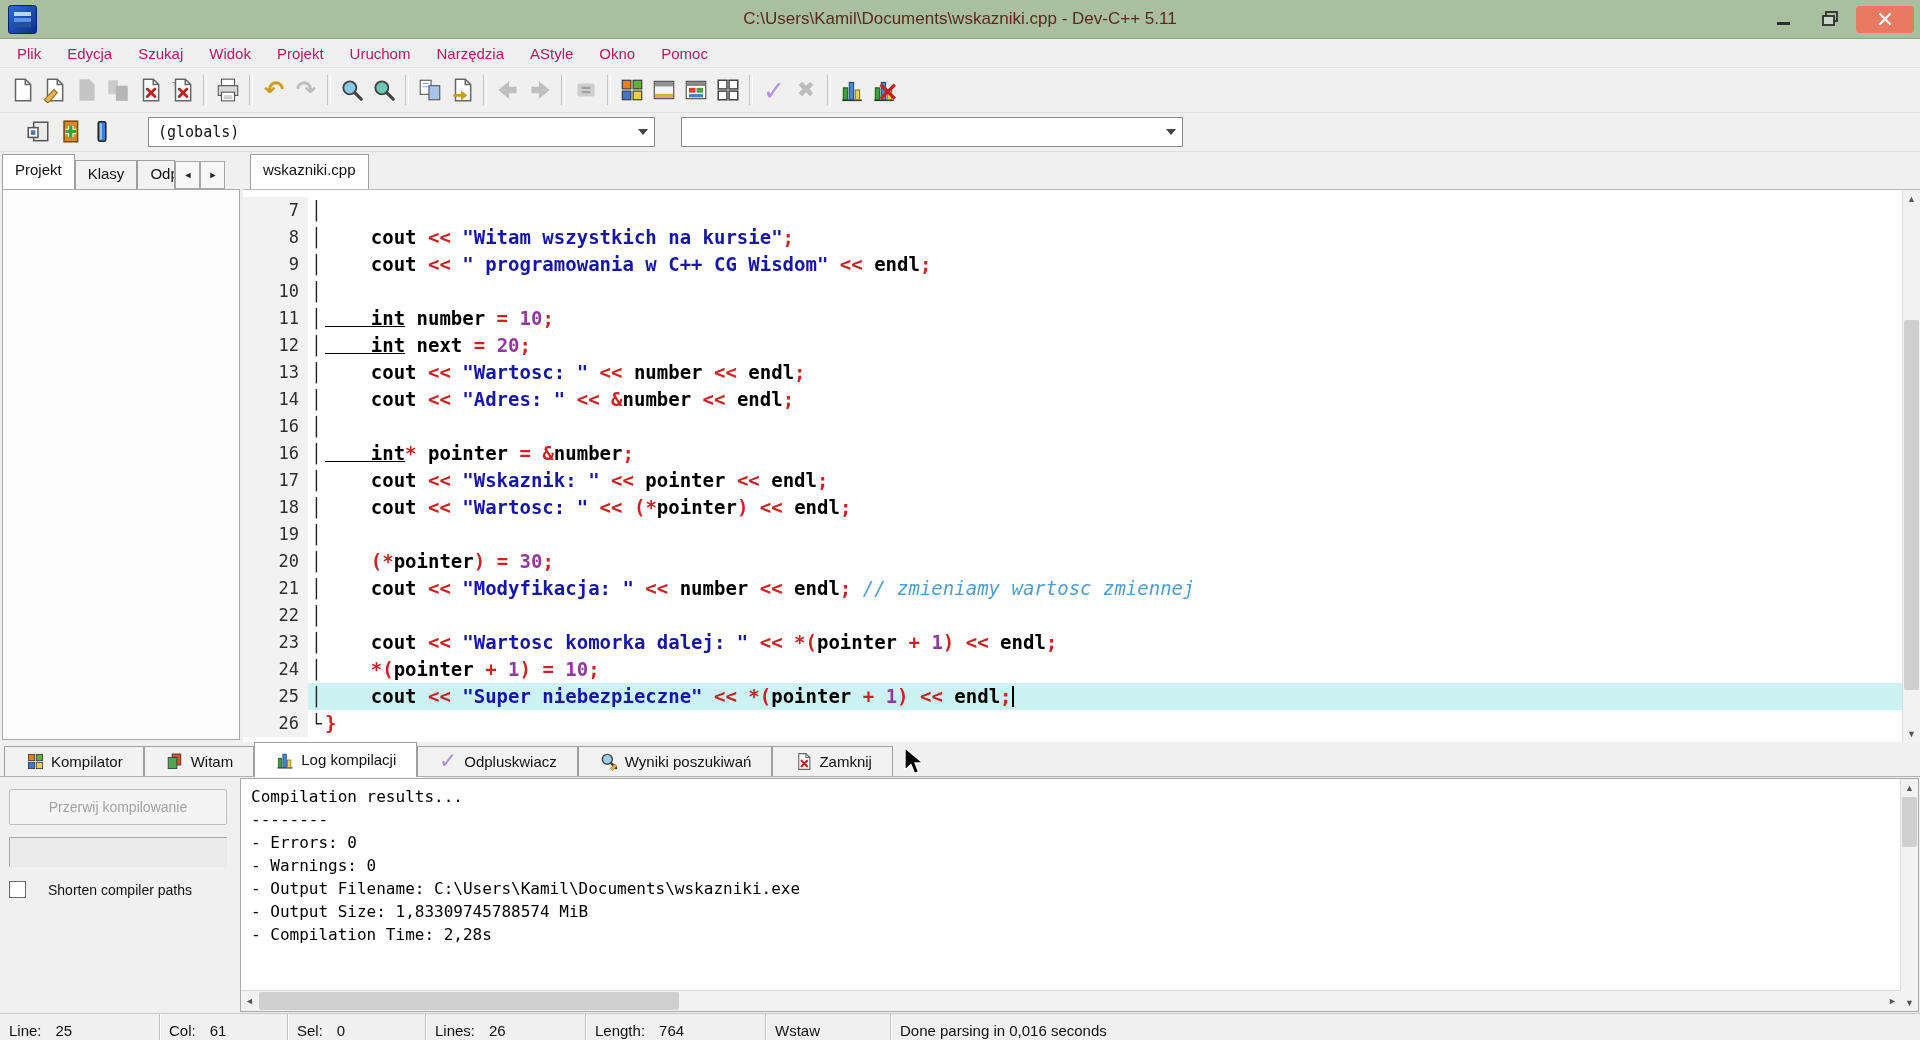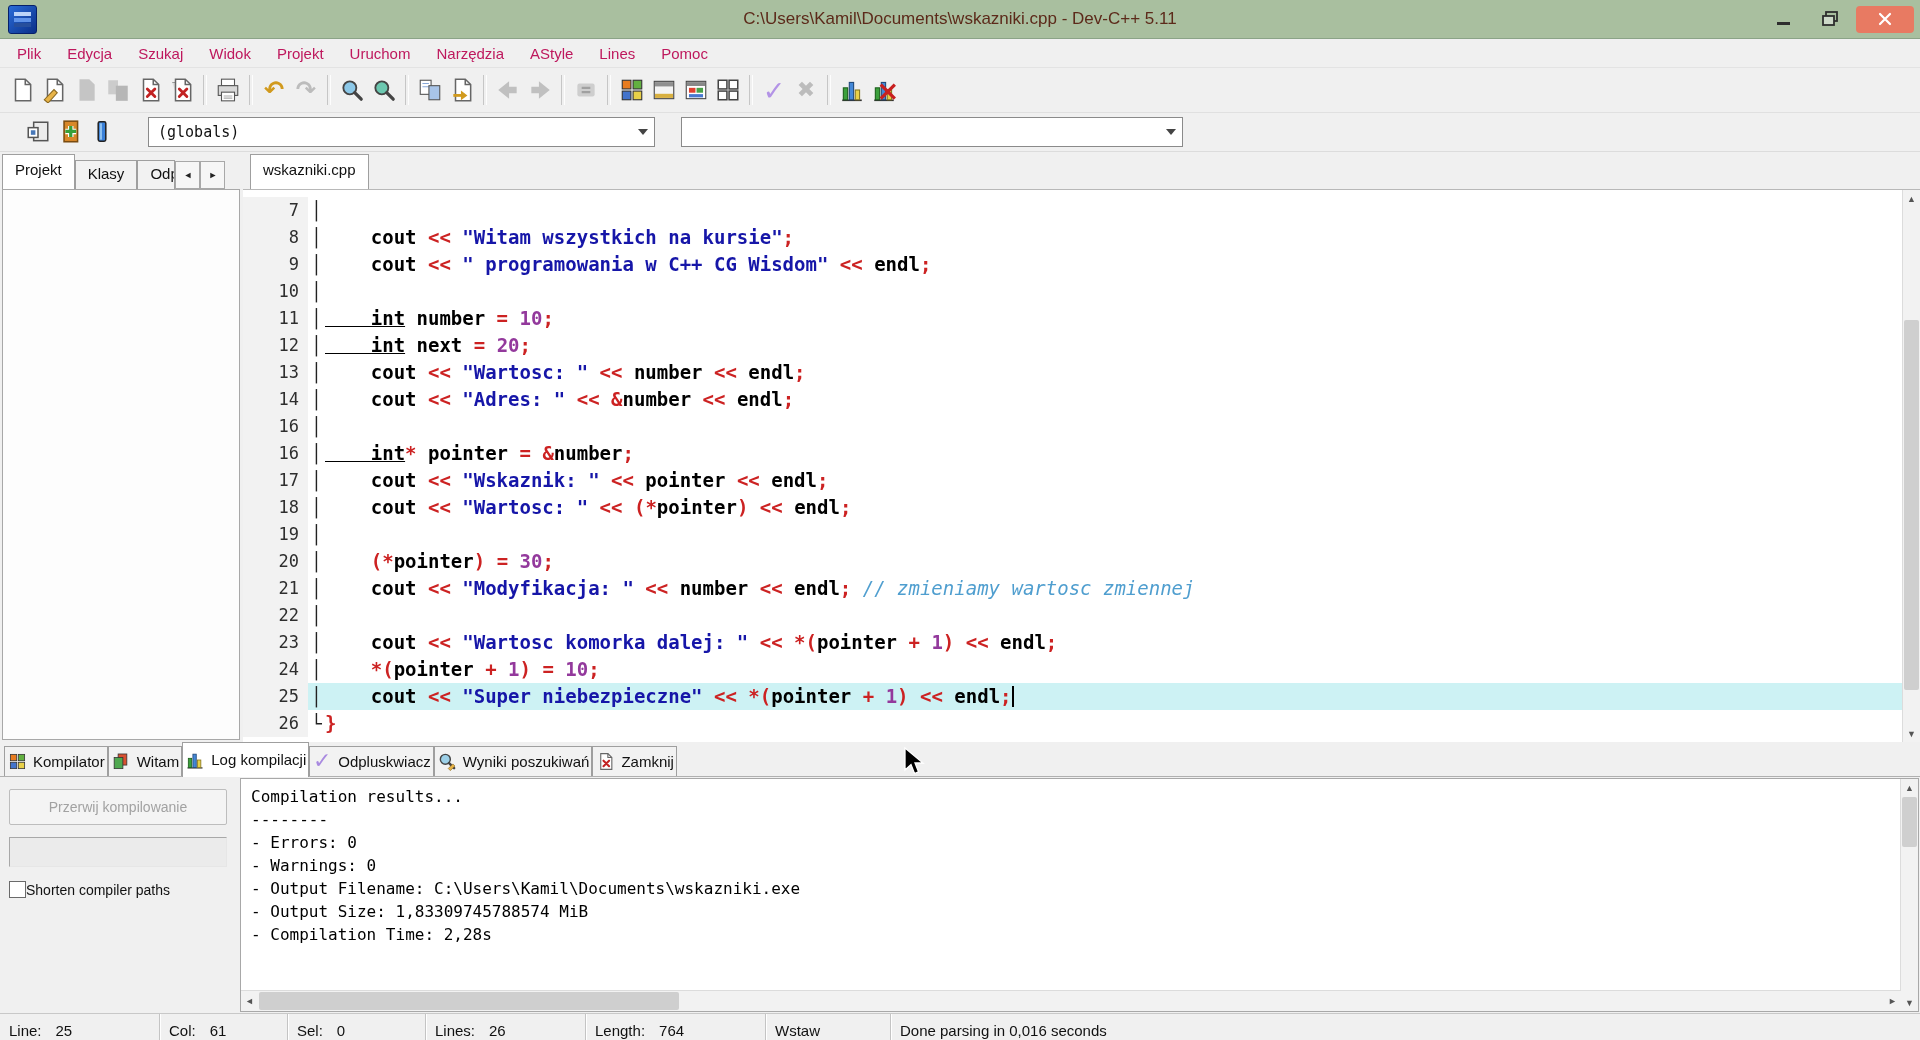--- a/index.html
+++ b/index.html
@@ -85,32 +85,32 @@
   .hscroll{position:absolute;left:0;right:17px;bottom:0;height:20px;background:#f2f2f2;
       border-top:1px solid #dcdcdc;}
   .hbtn{position:absolute;top:0;bottom:0;width:17px;display:flex;align-items:center;
       justify-content:center;font-size:9px;color:#555;}
   .hbtn.left{left:0;} .hbtn.right{right:0;}
   .hthumb{position:absolute;top:1px;bottom:1px;background:#cfcfcf;border-radius:2px;}
   
   .btmtabs{height:34px;flex:0 0 34px;display:flex;align-items:flex-end;background:#f0f0f0;
       padding-left:4px;position:relative;}
   .btab{display:flex;align-items:center;gap:6px;font-size:15px;color:#111;background:#f2f2f2;
-      border:1px solid #9f9f9f;border-bottom:none;padding:3px 2px 4px;height:22px;}
+      border:1px solid #9f9f9f;border-bottom:none;padding:3px 20px 4px;height:22px;}
   .btab.active{background:#fff;height:27px;position:relative;z-index:3;margin-bottom:-1px;}
   .bticon{width:20px;height:20px;display:flex;align-items:center;justify-content:center;}
   
   .bottom{flex:0 0 236px;display:flex;background:#f0f0f0;border-top:1px solid #b0b0b0;}
   .compileleft{flex:0 0 240px;position:relative;}
   .abortbtn{position:absolute;left:9px;top:12px;width:216px;height:34px;background:#f4f4f4;
       border:1px solid #bdbdbd;border-radius:2px;color:#a2a2a2;font-size:14px;display:flex;
       align-items:center;justify-content:center;}
   .progress{position:absolute;left:9px;top:60px;width:216px;height:28px;background:#ebebeb;
       border:1px solid #a8a8a8;border-right-color:#e6e6e6;border-bottom-color:#e6e6e6;}
-  .chkrow{position:absolute;left:9px;top:104px;display:flex;align-items:center;gap:0;}
+  .chkrow{position:absolute;left:9px;top:104px;display:flex;align-items:center;gap:22px;}
   .chkbox{width:15px;height:15px;background:#fff;border:1px solid #6a6a6a;}
   .chklabel{font-size:14px;color:#111;}
   .logarea{flex:1;position:relative;background:#fff;border:1px solid #a8a8a8;margin:1px 1px 1px 0;}
   .logtext{position:absolute;left:0;top:0;right:17px;bottom:20px;padding:6px 12px 0 10px;overflow:hidden;}
   .log-line{font-family:"DejaVu Sans Mono",monospace;font-size:16px;line-height:23px;color:#000;
       white-space:pre;}
   
   .statusbar{flex:0 0 32px;display:flex;align-items:stretch;background:#f0f0f0;
       border-top:1px solid #c8c8c8;font-size:15px;color:#111;}
   .seg{display:flex;align-items:center;border-right:1px solid #c4c4c4;box-shadow:1px 0 0 #fff;
@@ -157,21 +157,21 @@
 
   <div class="menubar" id="menubar">
       <span class="menu-item">Plik</span>
       <span class="menu-item">Edycja</span>
       <span class="menu-item">Szukaj</span>
       <span class="menu-item">Widok</span>
       <span class="menu-item">Projekt</span>
       <span class="menu-item">Uruchom</span>
       <span class="menu-item">Narzędzia</span>
       <span class="menu-item">AStyle</span>
-      <span class="menu-item">Lines</span>
+      <span class="menu-item">Okno</span>
       <span class="menu-item">Pomoc</span>
     </div>
 
   <div class="toolbar1">
     <div class="tbgroups" id="tb1groups">
         <div class="tbtn">
           <svg width="26" height="26" viewBox="0 0 24 24">
             <path d="M6 2h9l5 5v15H6z" fill="#fff" stroke="#666" stroke-width="1.4"></path>
             <path d="M15 2v5h5" fill="none" stroke="#666" stroke-width="1.4"></path>
           </svg>

